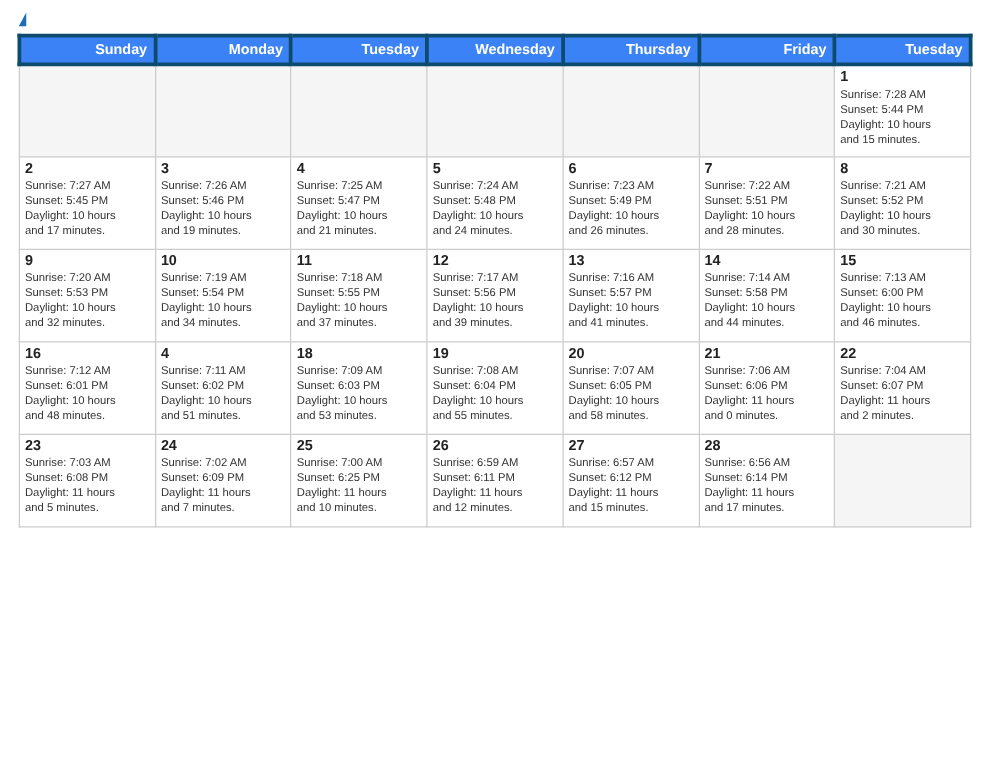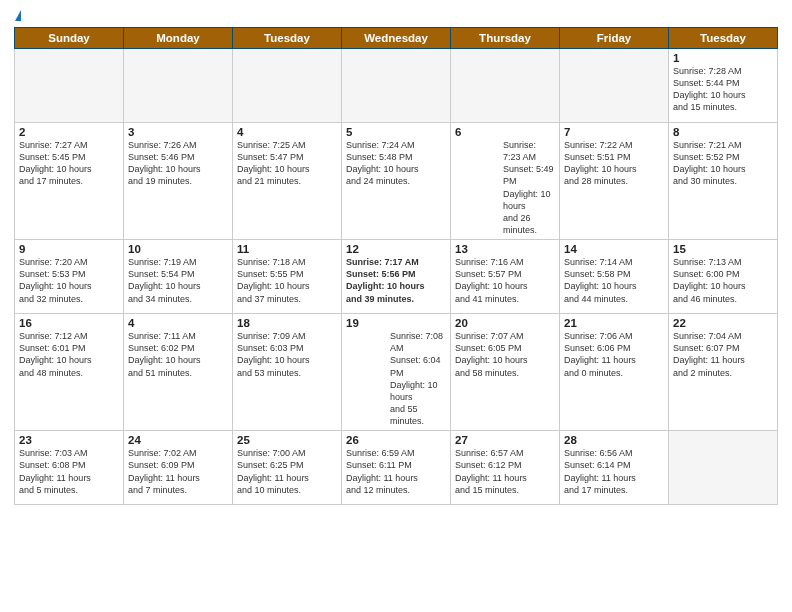--- a/index.html
+++ b/index.html
@@ -40,27 +40,27 @@
       font-size: 13px;
       color: #555;
       margin-top: 2px;
     }
     .calendar {
       width: 100%;
       border-collapse: collapse;
       table-layout: fixed;
     }
     .calendar th {
-      background: #a16207;
+      background: #3b82f6;
       color: #fff;
       font-size: 11.5px;
       font-weight: bold;
-      text-align: center;
+      text-align: right;
       padding: 4px 5px;
-      border: 1px solid #0c4a6e;
+      border: 3px solid #0c4a6e;
     }
     .calendar td {
       border: 1px solid #ccc;
       vertical-align: top;
       padding: 3px 4px;
       height: 74px;
       width: 113px;
       background: #fff;
     }
     .calendar td.empty {
@@ -175,21 +175,21 @@
           </td>
           <td>
             <div class="day-number">5</div>
             <div class="day-info" style="white-space: pre-line;">Sunrise: 7:24 AM
 Sunset: 5:48 PM
 Daylight: 10 hours
 and 24 minutes.</div>
           </td>
           <td>
             <div class="day-number">6</div>
-            <div class="day-info" style="white-space: pre-line; margin-left: 48px;">Sunrise: 7:23 AM
+            <div class="day-info" style="white-space: pre-line;">Sunrise: 7:23 AM
 Sunset: 5:49 PM
 Daylight: 10 hours
 and 26 minutes.</div>
           </td>
           <td>
             <div class="day-number">7</div>
             <div class="day-info" style="white-space: pre-line;">Sunrise: 7:22 AM
 Sunset: 5:51 PM
 Daylight: 10 hours
 and 28 minutes.</div>
@@ -219,21 +219,21 @@
           </td>
           <td>
             <div class="day-number">11</div>
             <div class="day-info" style="white-space: pre-line;">Sunrise: 7:18 AM
 Sunset: 5:55 PM
 Daylight: 10 hours
 and 37 minutes.</div>
           </td>
           <td>
             <div class="day-number">12</div>
-            <div class="day-info" style="white-space: pre-line; font-weight: bold;">Sunrise: 7:17 AM
+            <div class="day-info" style="white-space: pre-line;">Sunrise: 7:17 AM
 Sunset: 5:56 PM
 Daylight: 10 hours
 and 39 minutes.</div>
           </td>
           <td>
             <div class="day-number">13</div>
             <div class="day-info" style="white-space: pre-line;">Sunrise: 7:16 AM
 Sunset: 5:57 PM
 Daylight: 10 hours
 and 41 minutes.</div>
@@ -270,21 +270,21 @@
           </td>
           <td>
             <div class="day-number">18</div>
             <div class="day-info" style="white-space: pre-line;">Sunrise: 7:09 AM
 Sunset: 6:03 PM
 Daylight: 10 hours
 and 53 minutes.</div>
           </td>
           <td>
             <div class="day-number">19</div>
-            <div class="day-info" style="white-space: pre-line; margin-left: 44px;">Sunrise: 7:08 AM
+            <div class="day-info" style="white-space: pre-line;">Sunrise: 7:08 AM
 Sunset: 6:04 PM
 Daylight: 10 hours
 and 55 minutes.</div>
           </td>
           <td>
             <div class="day-number">20</div>
             <div class="day-info" style="white-space: pre-line;">Sunrise: 7:07 AM
 Sunset: 6:05 PM
 Daylight: 10 hours
 and 58 minutes.</div>

